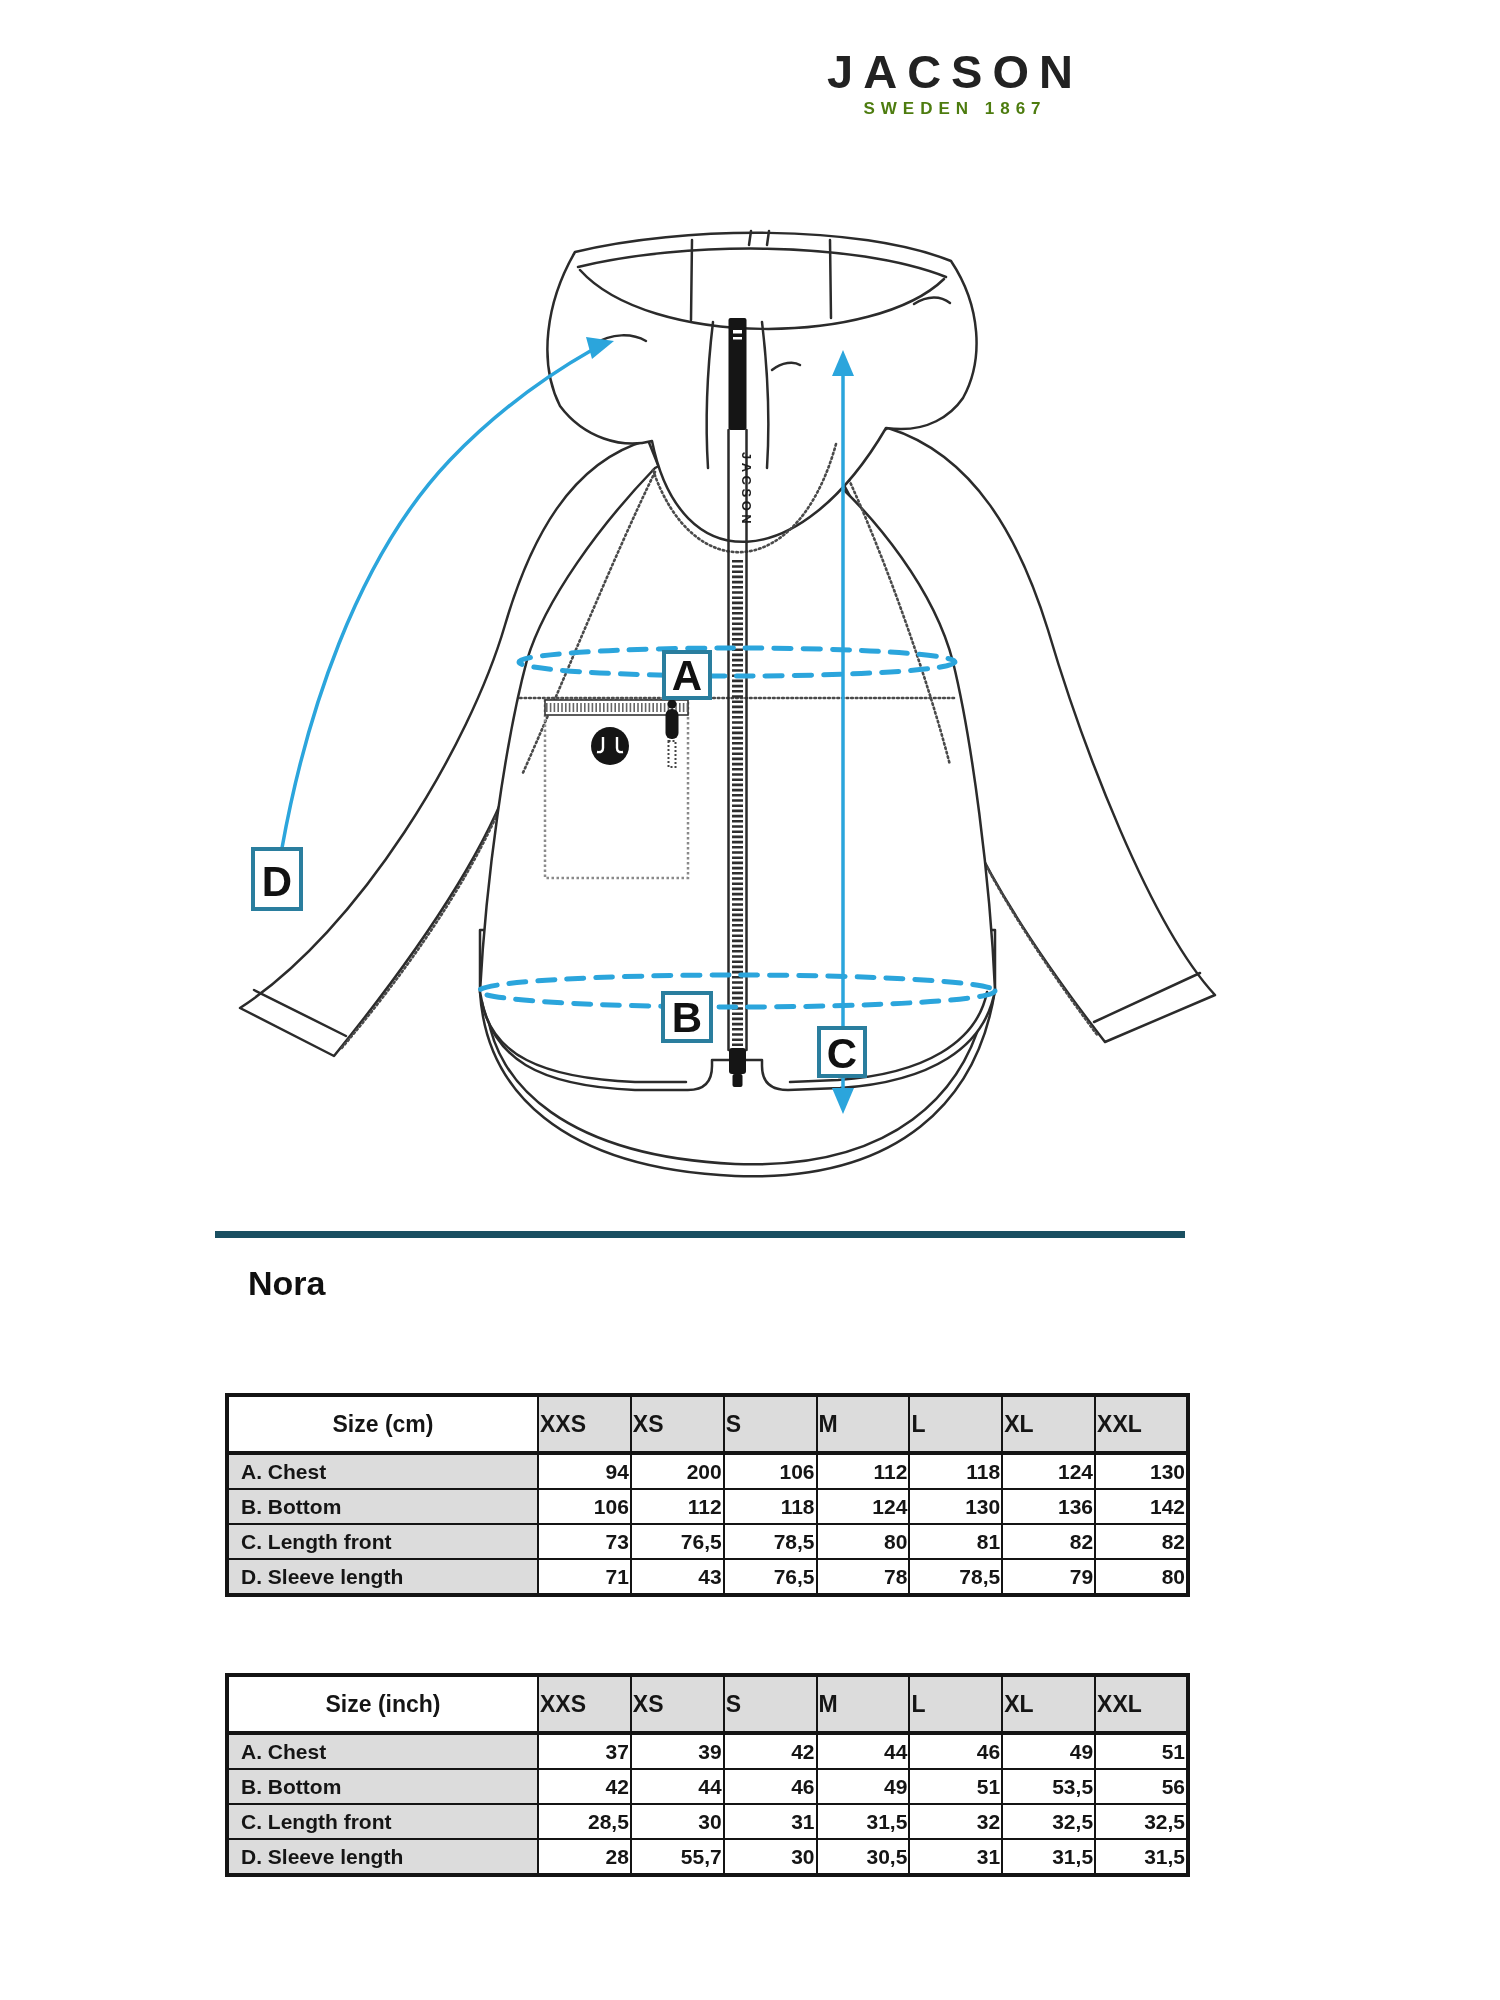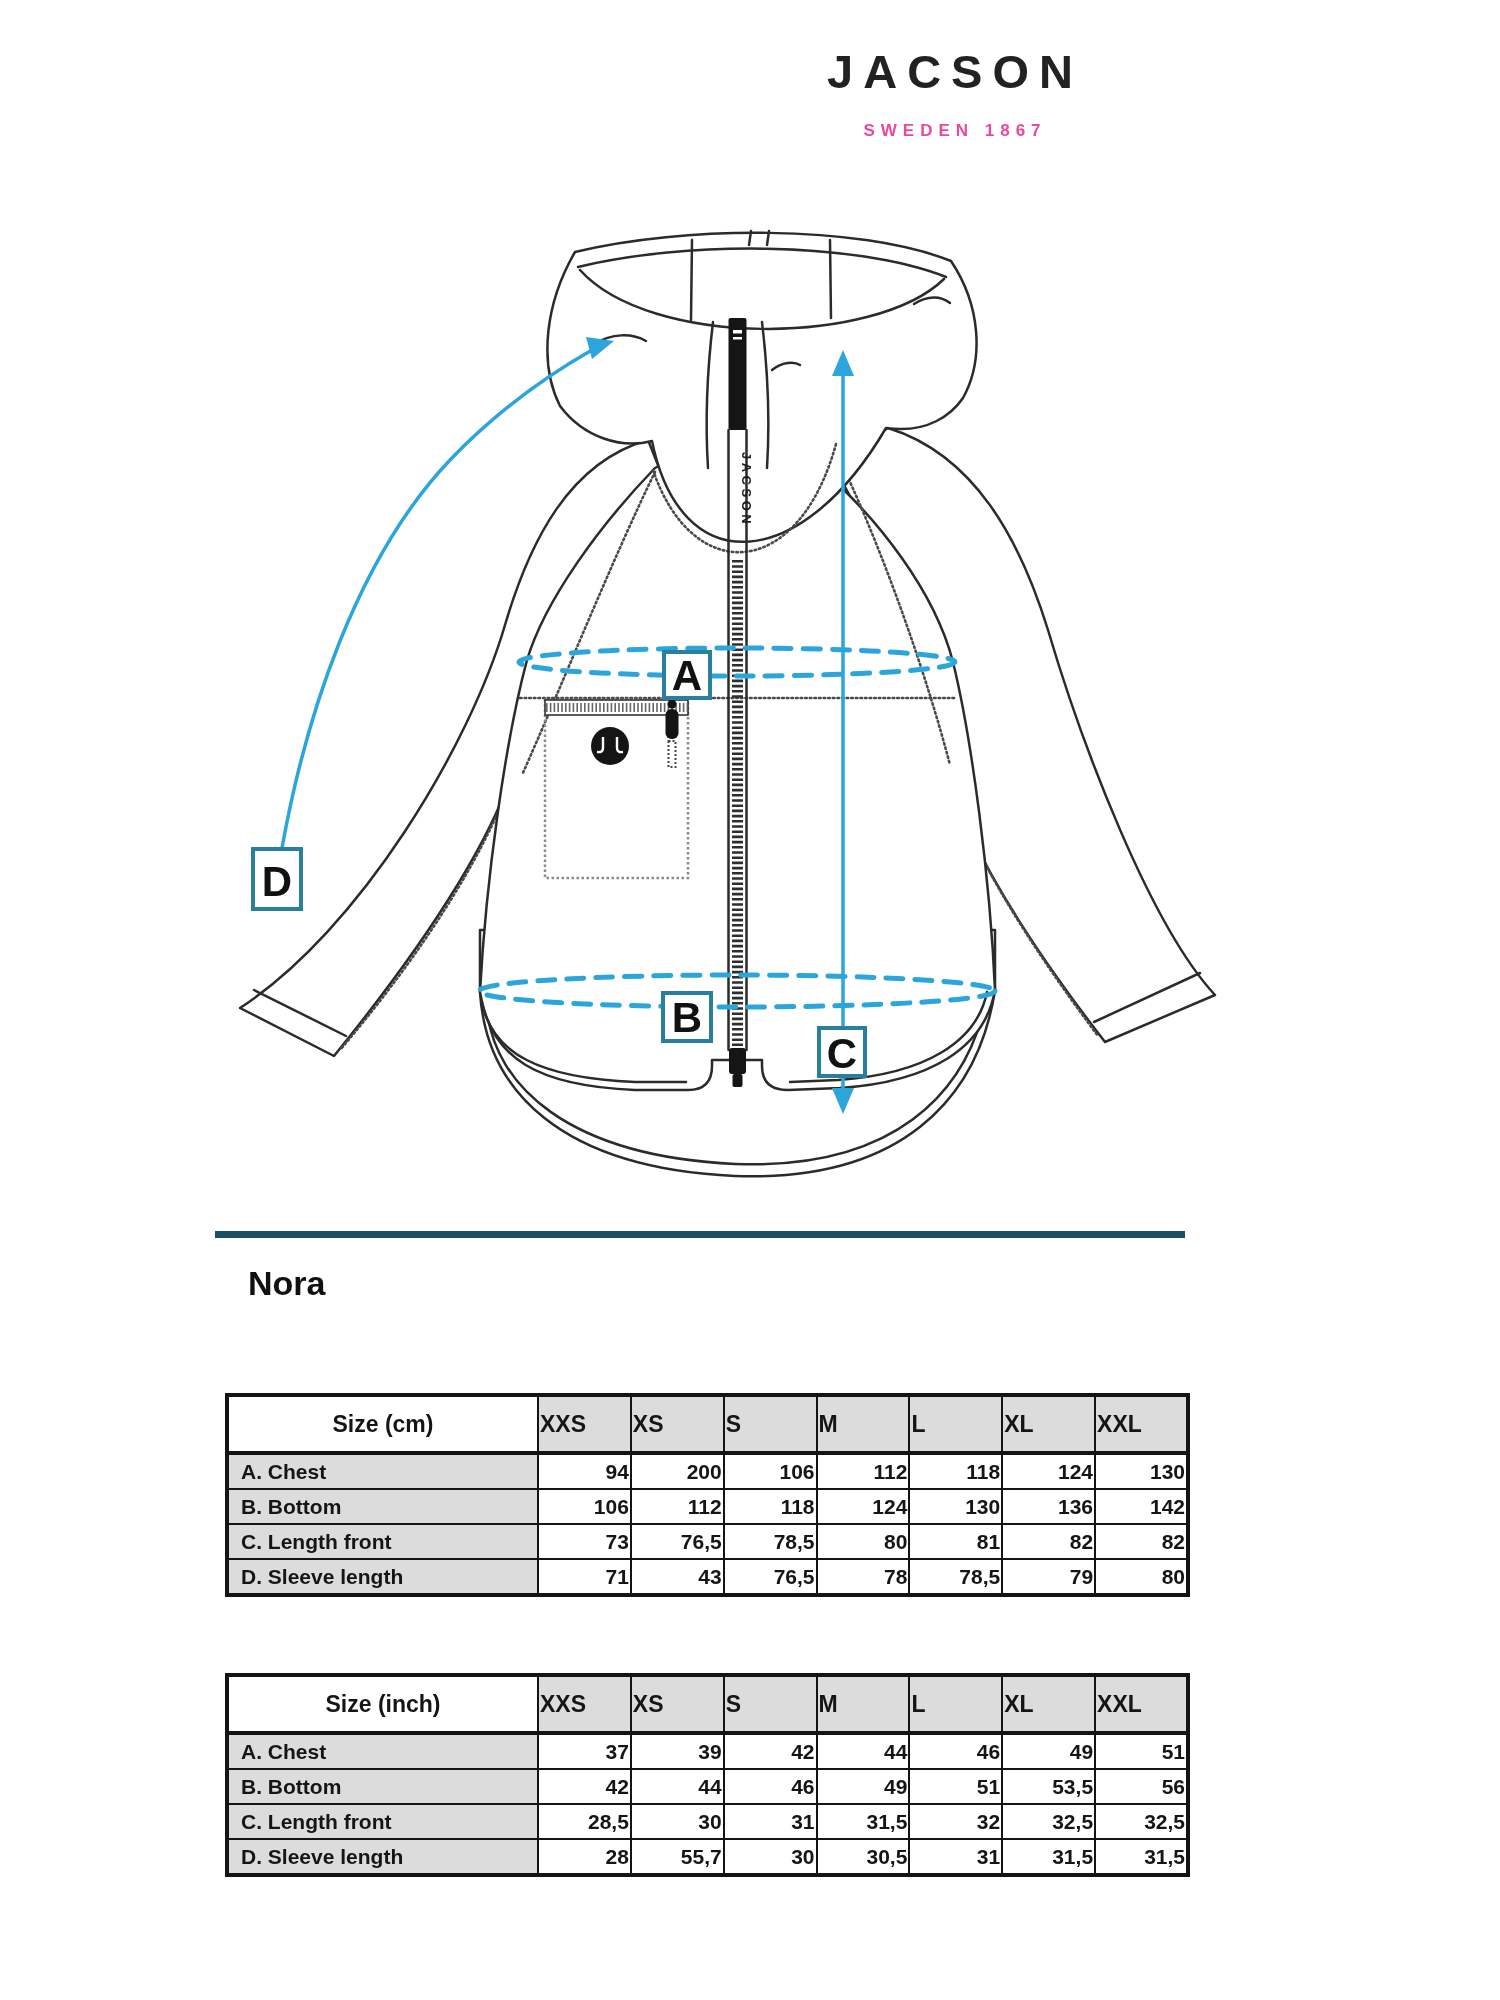--- a/index.html
+++ b/index.html
@@ -1,20 +1,20 @@
 <!DOCTYPE html>
 <html><head>
 <meta charset="utf-8">
 <style>
   html,body{margin:0;padding:0;background:#ffffff;}
   .page{position:relative;width:1329px;height:2000px;background:#ffffff;overflow:hidden;
         font-family:"Liberation Sans",sans-serif;color:#151515;}
   .brand{position:absolute;left:955px;top:44px;transform:translateX(-50%);text-align:center;white-space:nowrap;}
   .brand-name{font-size:47px;font-weight:bold;letter-spacing:10px;color:#222;}
-  .brand-tagline{font-size:17px;font-weight:bold;letter-spacing:6px;color:#ec4899;margin-top:22px;}
+  .brand-tagline{font-size:17px;font-weight:bold;letter-spacing:6px;color:#4d7c0f;margin-top:0;}
   .diagram{position:absolute;left:150px;top:180px;}
   .divider{position:absolute;left:215px;top:1231px;width:970px;height:7px;background:#1a4f61;}
   .product-name{position:absolute;left:248px;top:1264px;font-size:34px;font-weight:bold;color:#101010;}
   .size-table{position:absolute;left:225px;width:965px;border-collapse:collapse;table-layout:fixed;
               border:4px solid #141414;font-weight:bold;}
   #table-cm{top:1393px;}
   #table-inch{top:1673px;}
   .size-table th,.size-table td{border:2px solid #141414;overflow:hidden;}
   .size-table thead th{height:52px;font-size:23px;border-bottom-width:4px;}
   .size-table tbody td{height:31px;font-size:21px;}

